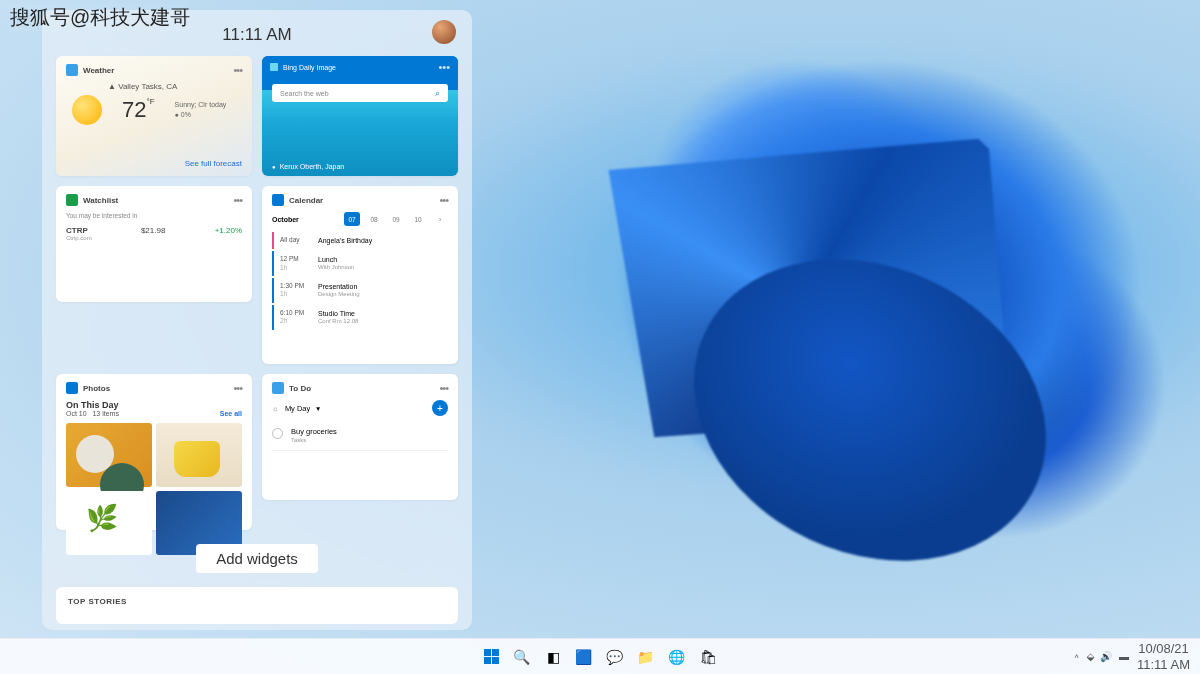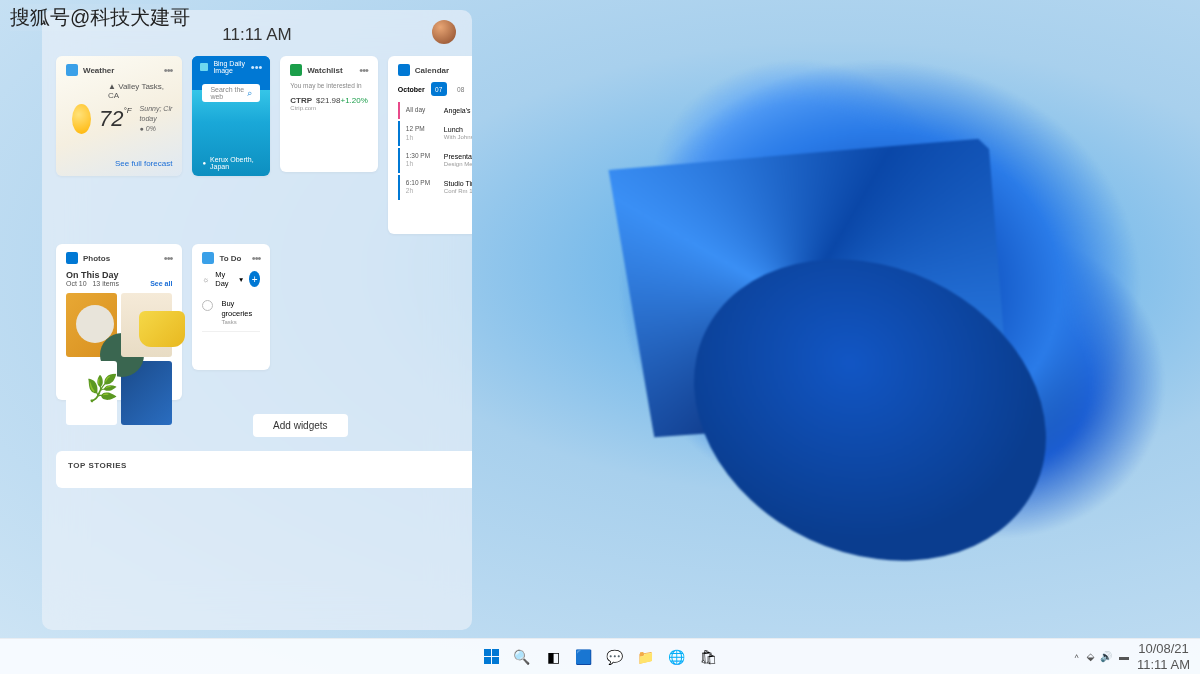--- a/index.html
+++ b/index.html
@@ -46,30 +46,30 @@
   background: rgba(235,241,249,0.65);
   backdrop-filter: blur(20px);
   border-radius: 10px;
   padding: 10px 14px;
   overflow: hidden;
 }
 .panel-header { display: flex; justify-content: center; align-items: center; height: 30px; position: relative; margin-bottom: 6px; }
 .panel-time { font-size: 17px; font-weight: 300; color: #333; }
 .panel-avatar { position: absolute; right: 2px; top: 0; width: 24px; height: 24px; border-radius: 50%; background: radial-gradient(circle at 35% 30%, #e8a574, #8a4a2a); }
 
-.widget-grid { display: grid; grid-template-columns: 1fr 1fr 1fr 1fr; gap: 10px; }
+.widget-grid { display: grid; grid-template-columns: 1fr 1fr; gap: 10px; }
 .widget { background: #fff; border-radius: 6px; padding: 8px 10px; font-size: 9px; box-shadow: 0 1px 3px rgba(0,0,0,0.05); }
 .widget-head { display: flex; align-items: center; gap: 5px; margin-bottom: 6px; }
 .widget-head .wicon { width: 12px; height: 12px; border-radius: 2px; }
 .widget-head .wtitle { font-size: 8px; color: #444; font-weight: 600; flex: 1; }
 .widget-head .wmore { color: #888; font-size: 11px; letter-spacing: -1px; }
 
 .weather { background: linear-gradient(160deg, #fdfcf5 0%, #f5efe0 55%, #dfe9f3 100%); height: 120px; position: relative; }
 .weather .loc { font-size: 8px; color: #555; margin-left: 42px; }
-.weather-row { display: flex; align-items: center; gap: 8px; margin-top: 4px; font-style: italic; }
+.weather-row { display: flex; align-items: center; gap: 20px; margin-top: 4px; }
 .weather .sun { width: 30px; height: 30px; border-radius: 50%; background: radial-gradient(circle at 35% 35%, #ffe27a, #ffb300); margin-left: 6px; }
 .weather .temp { font-size: 22px; font-weight: 300; color: #333; }
 .weather .tunit { font-size: 8px; vertical-align: top; }
 .weather .desc { font-size: 7px; color: #666; line-height: 1.4; }
 .weather .forecast-link { color: #1a6dd6; font-size: 8px; text-align: right; position: absolute; bottom: 8px; right: 10px; }
 
 .bing { padding: 0; overflow: hidden; height: 120px; background: linear-gradient(180deg, #0078d4 0%, #0078d4 28%, #36c6e8 28%, #1aa8d8 55%, #0d8fc0 100%); position: relative; }
 .bing-top { background: #0078d4; height: 22px; display: flex; align-items: center; padding: 0 8px; gap: 5px; }
 .bing-logo { width: 8px; height: 8px; background: #6dd8f0; border-radius: 1px; }
 .bing-title { color: #fff; font-size: 7px; flex: 1; }
@@ -118,21 +118,21 @@
 .todo { height: 126px; }
 .todo-head2 { display: flex; align-items: center; gap: 6px; font-size: 7.5px; margin-bottom: 6px; }
 .todo-head2 .sun2 { color: #888; }
 .todo-add { width: 16px; height: 16px; border-radius: 50%; background: #0078d4; color: #fff; display: flex; align-items: center; justify-content: center; font-size: 10px; margin-left: auto; }
 .todo-item { display: flex; gap: 8px; padding: 5px 0; border-bottom: 1px solid #f0f0f0; }
 .todo-circle { width: 11px; height: 11px; border: 1.2px solid #bbb; border-radius: 50%; flex-shrink: 0; margin-top: 1px; }
 .todo-text { font-size: 7.5px; line-height: 1.3; }
 .todo-text .sub { color: #999; font-size: 6px; }
 
 .add-widgets { grid-column: 1 / -1; display: flex; justify-content: center; margin: 4px 0; }
-.add-btn { background: #fff; border-radius: 4px; padding: 6px 20px; font-size: 10px; color: #333; border: none; }
+.add-btn { background: #fff; border-radius: 4px; padding: 6px 20px; font-size: 15px; color: #333; border: none; }
 
 .news { grid-column: 1 / -1; background: #fff; border-radius: 6px; padding: 10px 12px; }
 .news-title { font-size: 8px; font-weight: 700; color: #444; letter-spacing: 0.5px; margin-bottom: 8px; }
 
 .taskbar {
   position: absolute; bottom: 0; left: 0; right: 0; height: 36px;
   background: rgba(250,252,255,0.92);
   display: flex; align-items: center; justify-content: center;
   border-top: 1px solid rgba(0,0,0,0.05);
 }

